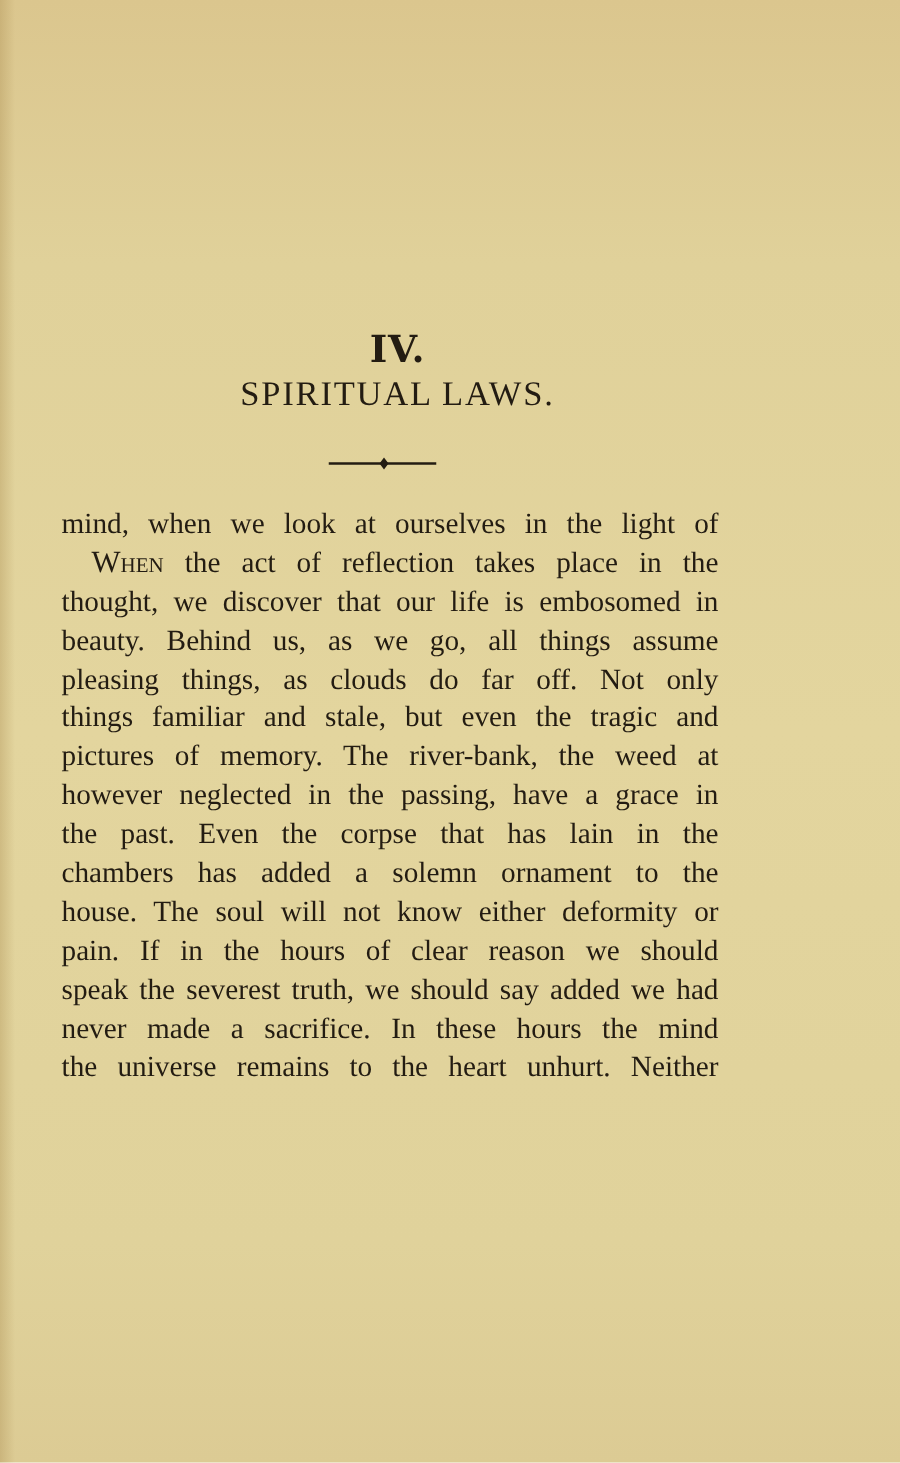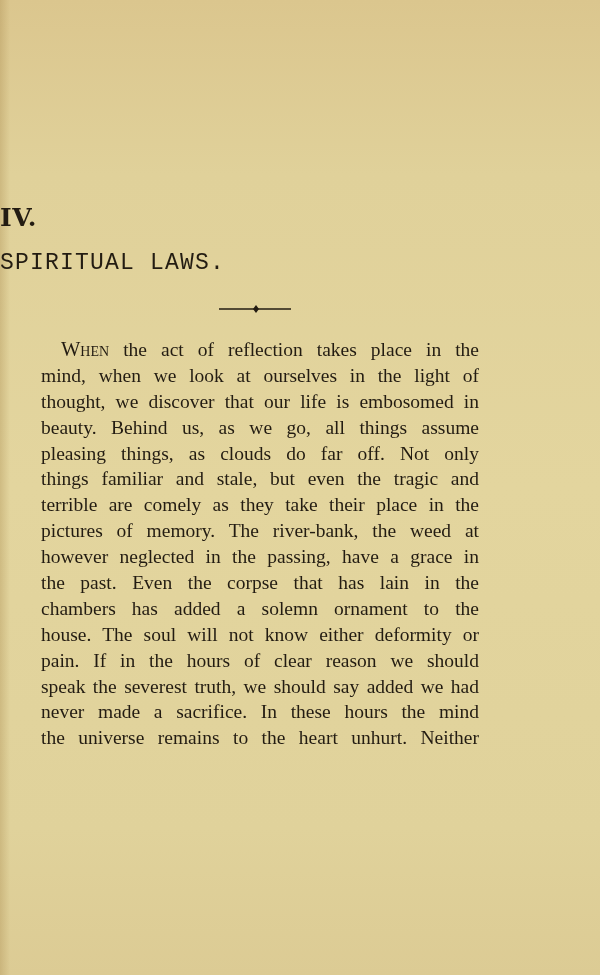--- a/index.html
+++ b/index.html
@@ -21,35 +21,36 @@
       width: 600px; height: 975px;
     }
     .edge-shade {
       position: absolute;
       left: 0; top: 0; bottom: 0;
       width: 10px;
       background: linear-gradient(90deg, rgba(170,140,80,0.35), rgba(170,140,80,0));
     }
     .chapter-number {
       position: absolute;
-      top: 203px;
+      top: 218px;
       left: 0;
       width: 530px;
+      text-align: center;
       font-family: "DejaVu Serif", serif;
       font-weight: bold;
       font-size: 25px;
       letter-spacing: 0.5px;
     }
     .chapter-title {
       position: absolute;
       top: 250px;
       left: 0;
       width: 530px;
-      text-align: left;
-      font-family: Liberation Mono, monospace;
+      text-align: center;
+      font-family: Liberation Serif, serif;
       font-size: 23px;
       letter-spacing: 1.2px;
     }
     .ornament {
       position: absolute;
       top: 303px;
       left: 219px;
       width: 72px;
       height: 12px;
     }
@@ -88,27 +89,26 @@
 
   <div class="chapter-number">IV.</div>
   <div class="chapter-title">SPIRITUAL LAWS.</div>
 
   <svg class="ornament" viewBox="0 0 72 12" xmlns="http://www.w3.org/2000/svg">
     <line x1="0" y1="6" x2="72" y2="6" stroke="#231c12" stroke-width="1.6"></line>
     <polygon points="37,2 40,6 37,10 34,6" fill="#231c12"></polygon>
   </svg>
 
   <div class="body-text">
+    <span class="line">mind, when we look at ourselves in the light of</span>
     <span class="line first"><span class="smallcaps dropword">When</span><span> the act of reflection takes place in the</span></span>
-    <span class="line">mind, when we look at ourselves in the light of</span>
     <span class="line">thought, we discover that our life is embosomed in</span>
     <span class="line">beauty. Behind us, as we go, all things assume</span>
     <span class="line">pleasing things, as clouds do far off. Not only</span>
     <span class="line">things familiar and stale, but even the tragic and</span>
-    <span class="line">terrible are comely as they take their place in the</span>
     <span class="line">pictures of memory. The river-bank, the weed at</span>
     <span class="line">however neglected in the passing, have a grace in</span>
     <span class="line">the past. Even the corpse that has lain in the</span>
     <span class="line">chambers has added a solemn ornament to the</span>
     <span class="line">house. The soul will not know either deformity or</span>
     <span class="line">pain. If in the hours of clear reason we should</span>
     <span class="line">speak the severest truth, we should say added we had</span>
     <span class="line">never made a sacrifice. In these hours the mind</span>
     <span class="line">the universe remains to the heart unhurt. Neither</span>
   </div>

